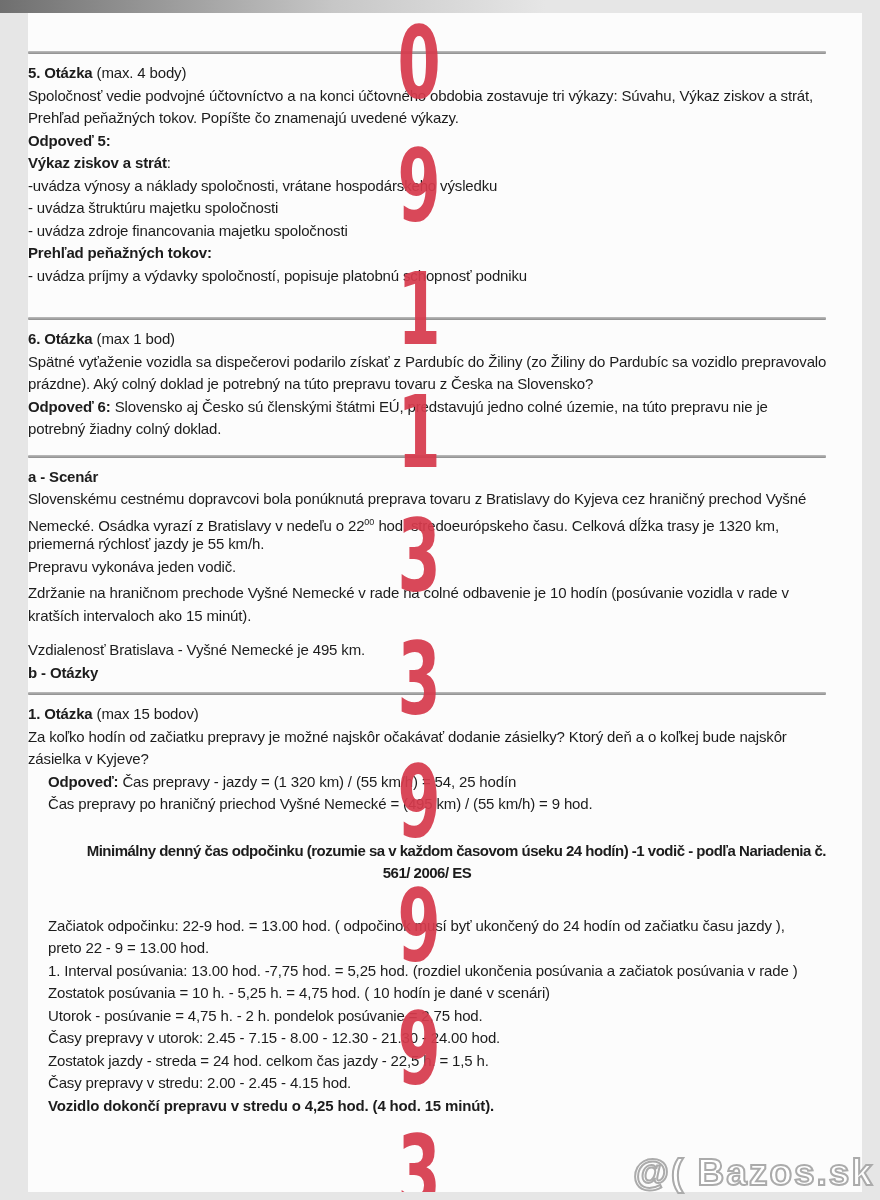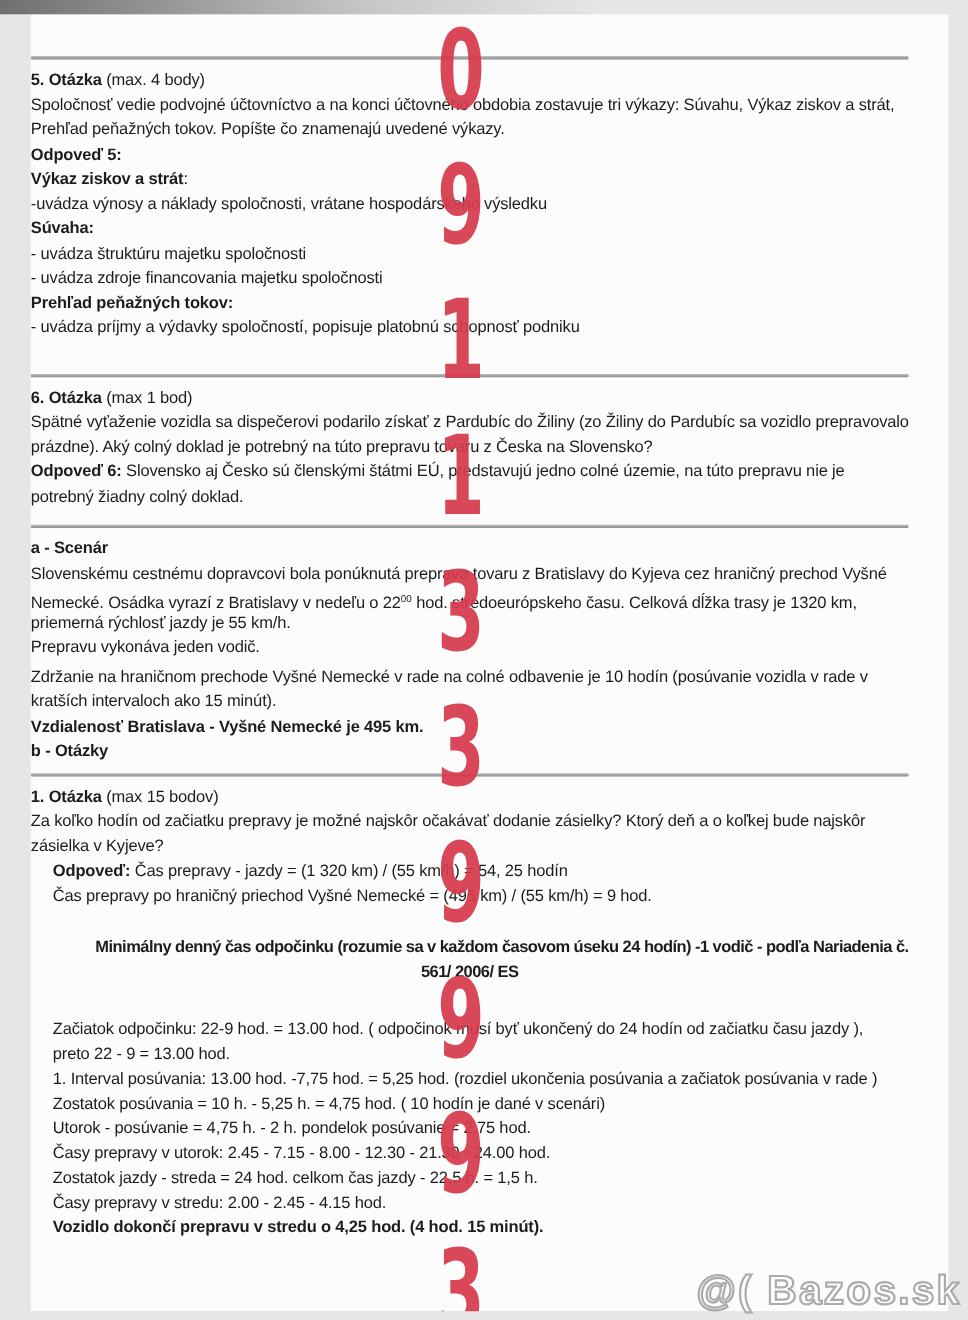--- a/index.html
+++ b/index.html
@@ -51,40 +51,39 @@
   <div class="shade-top"></div>
   <div class="paper" style="background: rgb(252, 252, 252);">
     <div class="doc" style="color: rgb(28, 28, 28);">
         <div class="divider" style="margin-top: 8px;"></div>
         <div class="line"><b>5. Otázka</b><span> (max. 4 body)</span></div>
         <div class="line"><span>Spoločnosť vedie podvojné účtovníctvo a na konci účtovného obdobia zostavuje tri výkazy: Súvahu, Výkaz ziskov a strát,</span></div>
         <div class="line"><span>Prehľad peňažných tokov. Popíšte čo znamenajú uvedené výkazy.</span></div>
         <div class="line"><b>Odpoveď 5:</b></div>
         <div class="line"><b>Výkaz ziskov a strát</b><span>:</span></div>
         <div class="line"><span>-uvádza výnosy a náklady spoločnosti, vrátane hospodárskeho výsledku</span></div>
-        <div class="line"><b>Súvaha:</b></div>
         <div class="line"><span>- uvádza štruktúru majetku spoločnosti</span></div>
         <div class="line"><span>- uvádza zdroje financovania majetku spoločnosti</span></div>
         <div class="line"><b>Prehľad peňažných tokov:</b></div>
         <div class="line"><span>- uvádza príjmy a výdavky spoločností, popisuje platobnú schopnosť podniku</span></div>
         <div class="divider" style="margin-top: 30px;"></div>
         <div class="line"><b>6. Otázka</b><span> (max 1 bod)</span></div>
         <div class="line"><span>Spätné vyťaženie vozidla sa dispečerovi podarilo získať z Pardubíc do Žiliny (zo Žiliny do Pardubíc sa vozidlo prepravovalo</span></div>
         <div class="line"><span>prázdne). Aký colný doklad je potrebný na túto prepravu tovaru z Česka na Slovensko?</span></div>
         <div class="line"><b>Odpoveď 6:</b><span> Slovensko aj Česko sú členskými štátmi EÚ, predstavujú jedno colné územie, na túto prepravu nie je</span></div>
         <div class="line"><span>potrebný žiadny colný doklad.</span></div>
         <div class="divider" style="margin-top: 14px;"></div>
         <div class="line"><b>a - Scenár</b></div>
         <div class="line"><span>Slovenskému cestnému dopravcovi bola ponúknutá preprava tovaru z Bratislavy do Kyjeva cez hraničný prechod Vyšné</span></div>
         <div class="line"><span>Nemecké. Osádka vyrazí z Bratislavy v nedeľu o 22</span><span class="sup">00</span><span> hod. stredoeurópskeho času. Celková dĺžka trasy je 1320 km,</span></div>
         <div class="line"><span>priemerná rýchlosť jazdy je 55 km/h.</span></div>
         <div class="line"><span>Prepravu vykonáva jeden vodič.</span></div>
         <div class="line" style="margin-top: 4px;"><span>Zdržanie na hraničnom prechode Vyšné Nemecké v rade na colné odbavenie je 10 hodín (posúvanie vozidla v rade v</span></div>
         <div class="line"><span>kratších intervaloch ako 15 minút).</span></div>
-        <div class="line" style=" font-weight: bold;"><span>Vzdialenosť Bratislava - Vyšné Nemecké je 495 km.</span></div>
+        <div class="line" style="margin-top: 12px;"><span>Vzdialenosť Bratislava - Vyšné Nemecké je 495 km.</span></div>
         <div class="line"><b>b - Otázky</b></div>
         <div class="divider" style="margin-top: 8px;"></div>
         <div class="line"><b>1. Otázka</b><span> (max 15 bodov)</span></div>
         <div class="line"><span>Za koľko hodín od začiatku prepravy je možné najskôr očakávať dodanie zásielky? Ktorý deň a o koľkej bude najskôr</span></div>
         <div class="line"><span>zásielka v Kyjeve?</span></div>
         <div class="line indent"><b>Odpoveď:</b><span> Čas prepravy - jazdy = (1 320 km) / (55 km/h) = 54, 25 hodín</span></div>
         <div class="line indent"><span>Čas prepravy po hraničný priechod Vyšné Nemecké = (495 km) / (55 km/h) = 9 hod.</span></div>
         <div class="line center" style="margin-top: 24px; text-align: right;"><b>Minimálny denný čas odpočinku (rozumie sa v každom časovom úseku 24 hodín) -1 vodič - podľa Nariadenia č.</b></div>
         <div class="line center"><b>561/ 2006/ ES</b></div>
         <div class="line indent" style="margin-top: 30px;"><span>Začiatok odpočinku: 22-9 hod. = 13.00 hod. ( odpočinok musí byť ukončený do 24 hodín od začiatku času jazdy ),</span></div>

